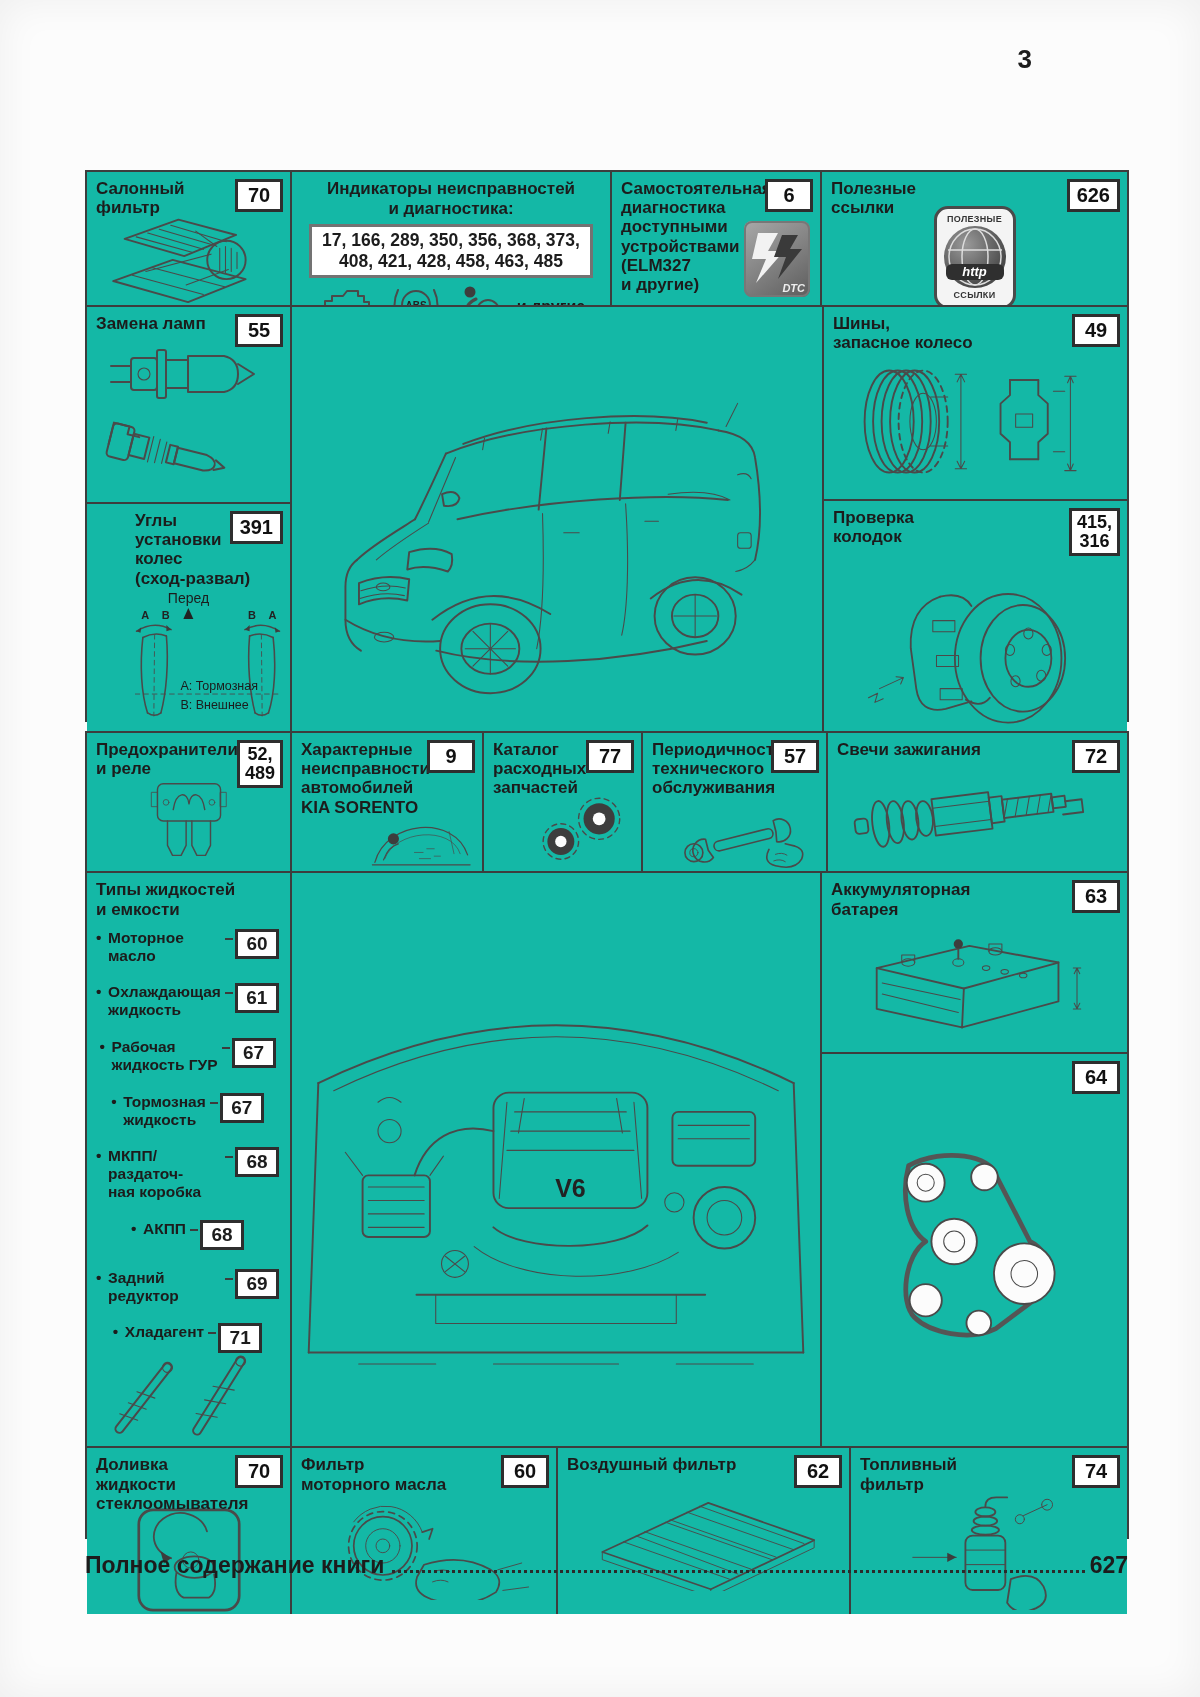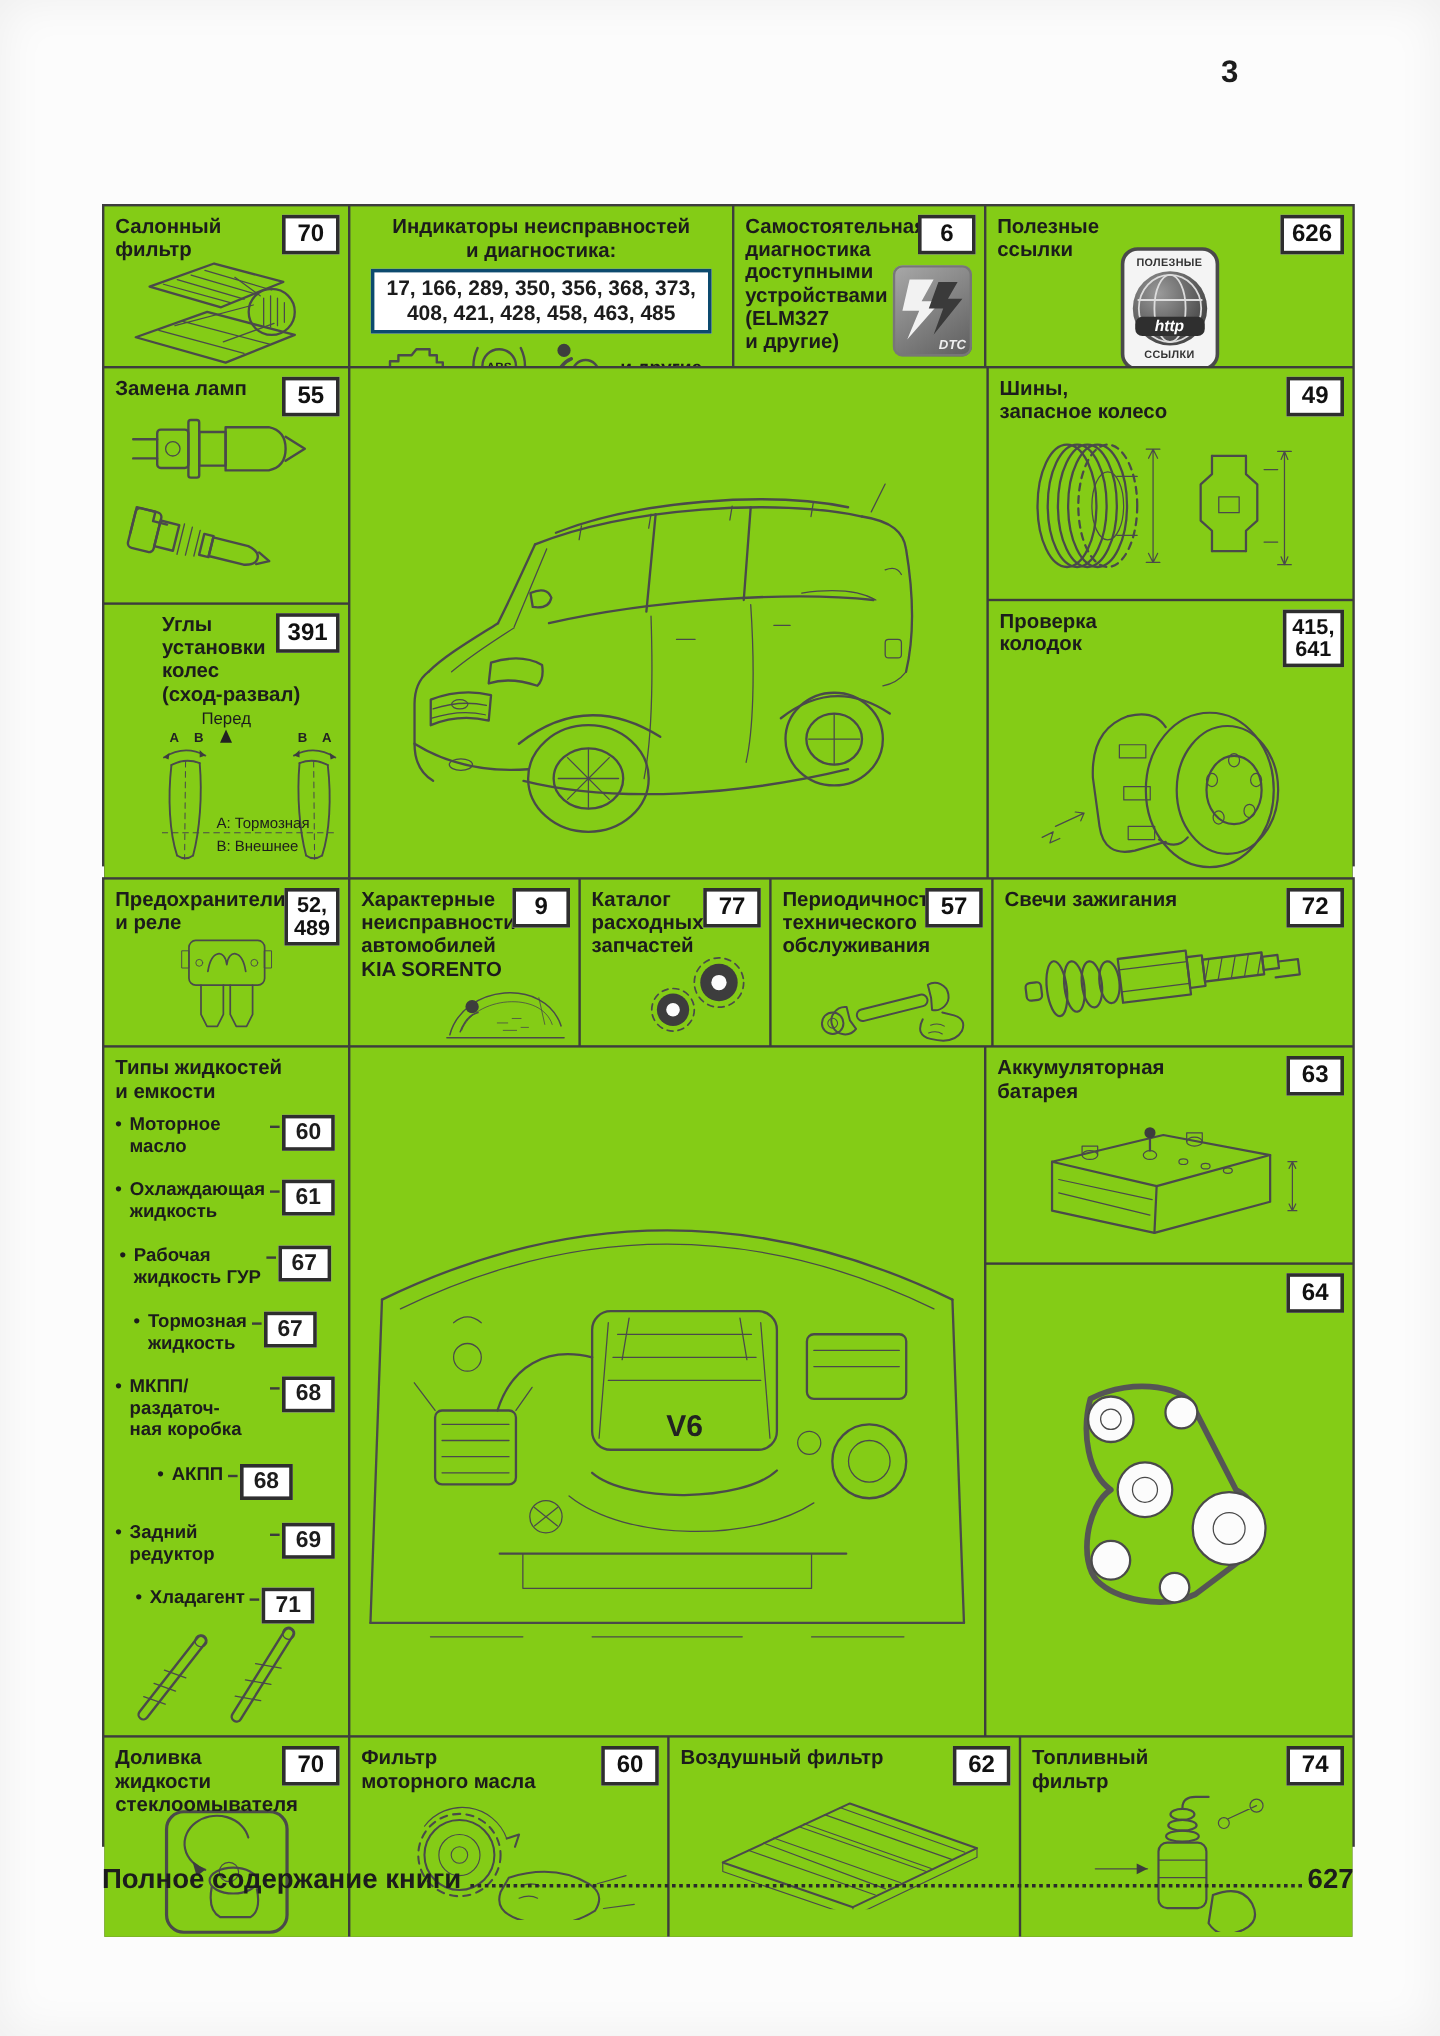--- a/index.html
+++ b/index.html
@@ -9,21 +9,21 @@
   .pagenum{position:absolute;top:44px;right:168px;font-size:26px;font-weight:bold;}
   .h1{position:absolute;top:96px;left:85px;font-size:36px;font-weight:bold;letter-spacing:-.5px;margin:0;}
 
   
   .tbl{position:absolute;background:#3d3d3d;padding:2px;display:flex;flex-direction:column;gap:2px;}
   .t1{left:85px;top:170px;width:1040px;height:548px;}
   .t2{left:85px;top:731px;width:1040px;height:804px;}
   .grid{display:grid;gap:2px;background:#3d3d3d;}
   .col{display:flex;flex-direction:column;gap:2px;background:#3d3d3d;}
 
-  .cell{position:relative;background:#84cc16;padding:7px 9px;overflow:hidden;display:flex;flex-direction:column;}
+  .cell{position:relative;background:#14b8a6;padding:7px 9px;overflow:hidden;display:flex;flex-direction:column;}
   .ct{font-weight:bold;font-size:17px;line-height:1.13;white-space:pre-line;z-index:2;}
   .pb{position:absolute;top:7px;right:7px;border:3px solid #2e2e2e;background:#fff;font-weight:bold;
       font-size:20px;line-height:1.05;padding:3px 7px;min-width:28px;text-align:center;
       white-space:pre-line;color:#111;z-index:3;}
   .pb.sm{font-size:18px;padding:2px 5px;}
   .pad-r{padding-right:70px;}
   .art{flex:1;display:flex;align-items:center;justify-content:center;min-height:0;}
 
   
   svg.sv *{stroke:#4a4a4a;stroke-width:2;fill:none;stroke-linecap:round;stroke-linejoin:round;}
@@ -31,21 +31,21 @@
   svg.sv .fW{fill:#fcfcfc;stroke:none;}
   svg.sv .thin{stroke-width:1.1;}
   svg.sv .th3{stroke-width:3;}
   svg.sv .belt{stroke-width:5;stroke:#555;}
   svg.sv .dash{stroke-dasharray:6 5;}
   svg.sv .teeth{stroke-dasharray:7 6;}
   svg.sv text{stroke:none;fill:#222;font-weight:bold;font-family:"Liberation Sans",sans-serif;}
 
   
   .ind-title{font-weight:bold;font-size:17px;text-align:center;white-space:pre-line;line-height:1.15;}
-  .codes{border:3px solid #0c4a6e;background:#fff;margin:6px 8px 4px;padding:3px 4px;text-align:center;
+  .codes{border:3px solid #737373;background:#fff;margin:6px 8px 4px;padding:3px 4px;text-align:center;
          font-weight:bold;font-size:17.5px;line-height:1.2;white-space:pre-line;}
   .icons-row{display:flex;align-items:center;justify-content:center;gap:14px;margin-top:2px;}
   .more{font-weight:bold;font-size:16px;}
 
   
   .ulink{border:3px solid #4a4a4a;border-radius:14px;padding:5px 7px 6px;display:flex;flex-direction:column;
          align-items:center;gap:2px;background:#f4f4f4;}
   .ulink .cap{font-size:9px;font-weight:bold;letter-spacing:.3px;color:#333;}
   .globe{position:relative;width:62px;height:62px;border-radius:50%;
          background:radial-gradient(circle at 35% 30%,#9a9a9a,#4a4a4a 70%);}
@@ -293,21 +293,21 @@
               <rect class="thin" x="182" y="54" width="18" height="14"></rect>
               <path class="thin" d="M240,14 v100 M234,14 h12 M234,114 h12 M240,14 l-3,7 M240,14 l3,7 M240,114 l-3,-7 M240,114 l3,-7"></path>
               <path class="thin" d="M222,30 h12 M222,94 h12"></path>
             </svg>
           </div>
         </div>
         <div class="cell" style="flex:1;gap:25px;">
           <div class="ct pad-r">Проверка
 колодок</div>
           <div class="pb sm">415,
-641</div>
+316</div>
           <div class="art">
             <svg class="sv" width="270" height="170" viewBox="0 0 270 185">
               <ellipse cx="170" cy="95" rx="58" ry="70"></ellipse>
               <ellipse cx="186" cy="95" rx="46" ry="58"></ellipse>
               <ellipse cx="192" cy="95" rx="25" ry="31"></ellipse>
               <ellipse class="thin" cx="192" cy="68" rx="5" ry="6"></ellipse>
               <ellipse class="thin" cx="212" cy="86" rx="5" ry="6"></ellipse>
               <ellipse class="thin" cx="206" cy="114" rx="5" ry="6"></ellipse>
               <ellipse class="thin" cx="178" cy="120" rx="5" ry="6"></ellipse>
               <ellipse class="thin" cx="172" cy="86" rx="5" ry="6"></ellipse>

